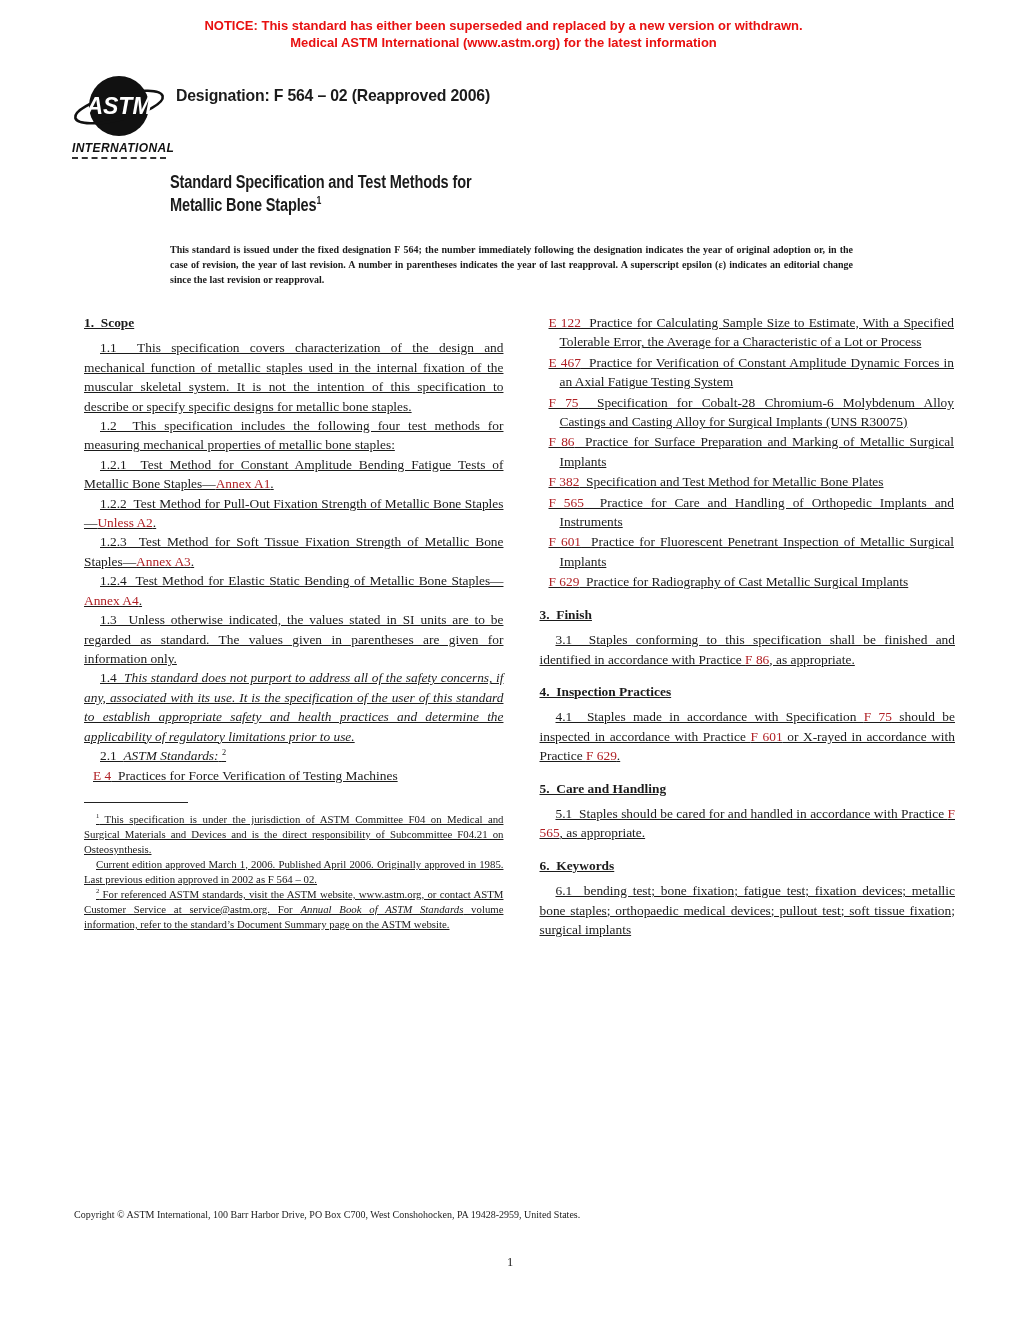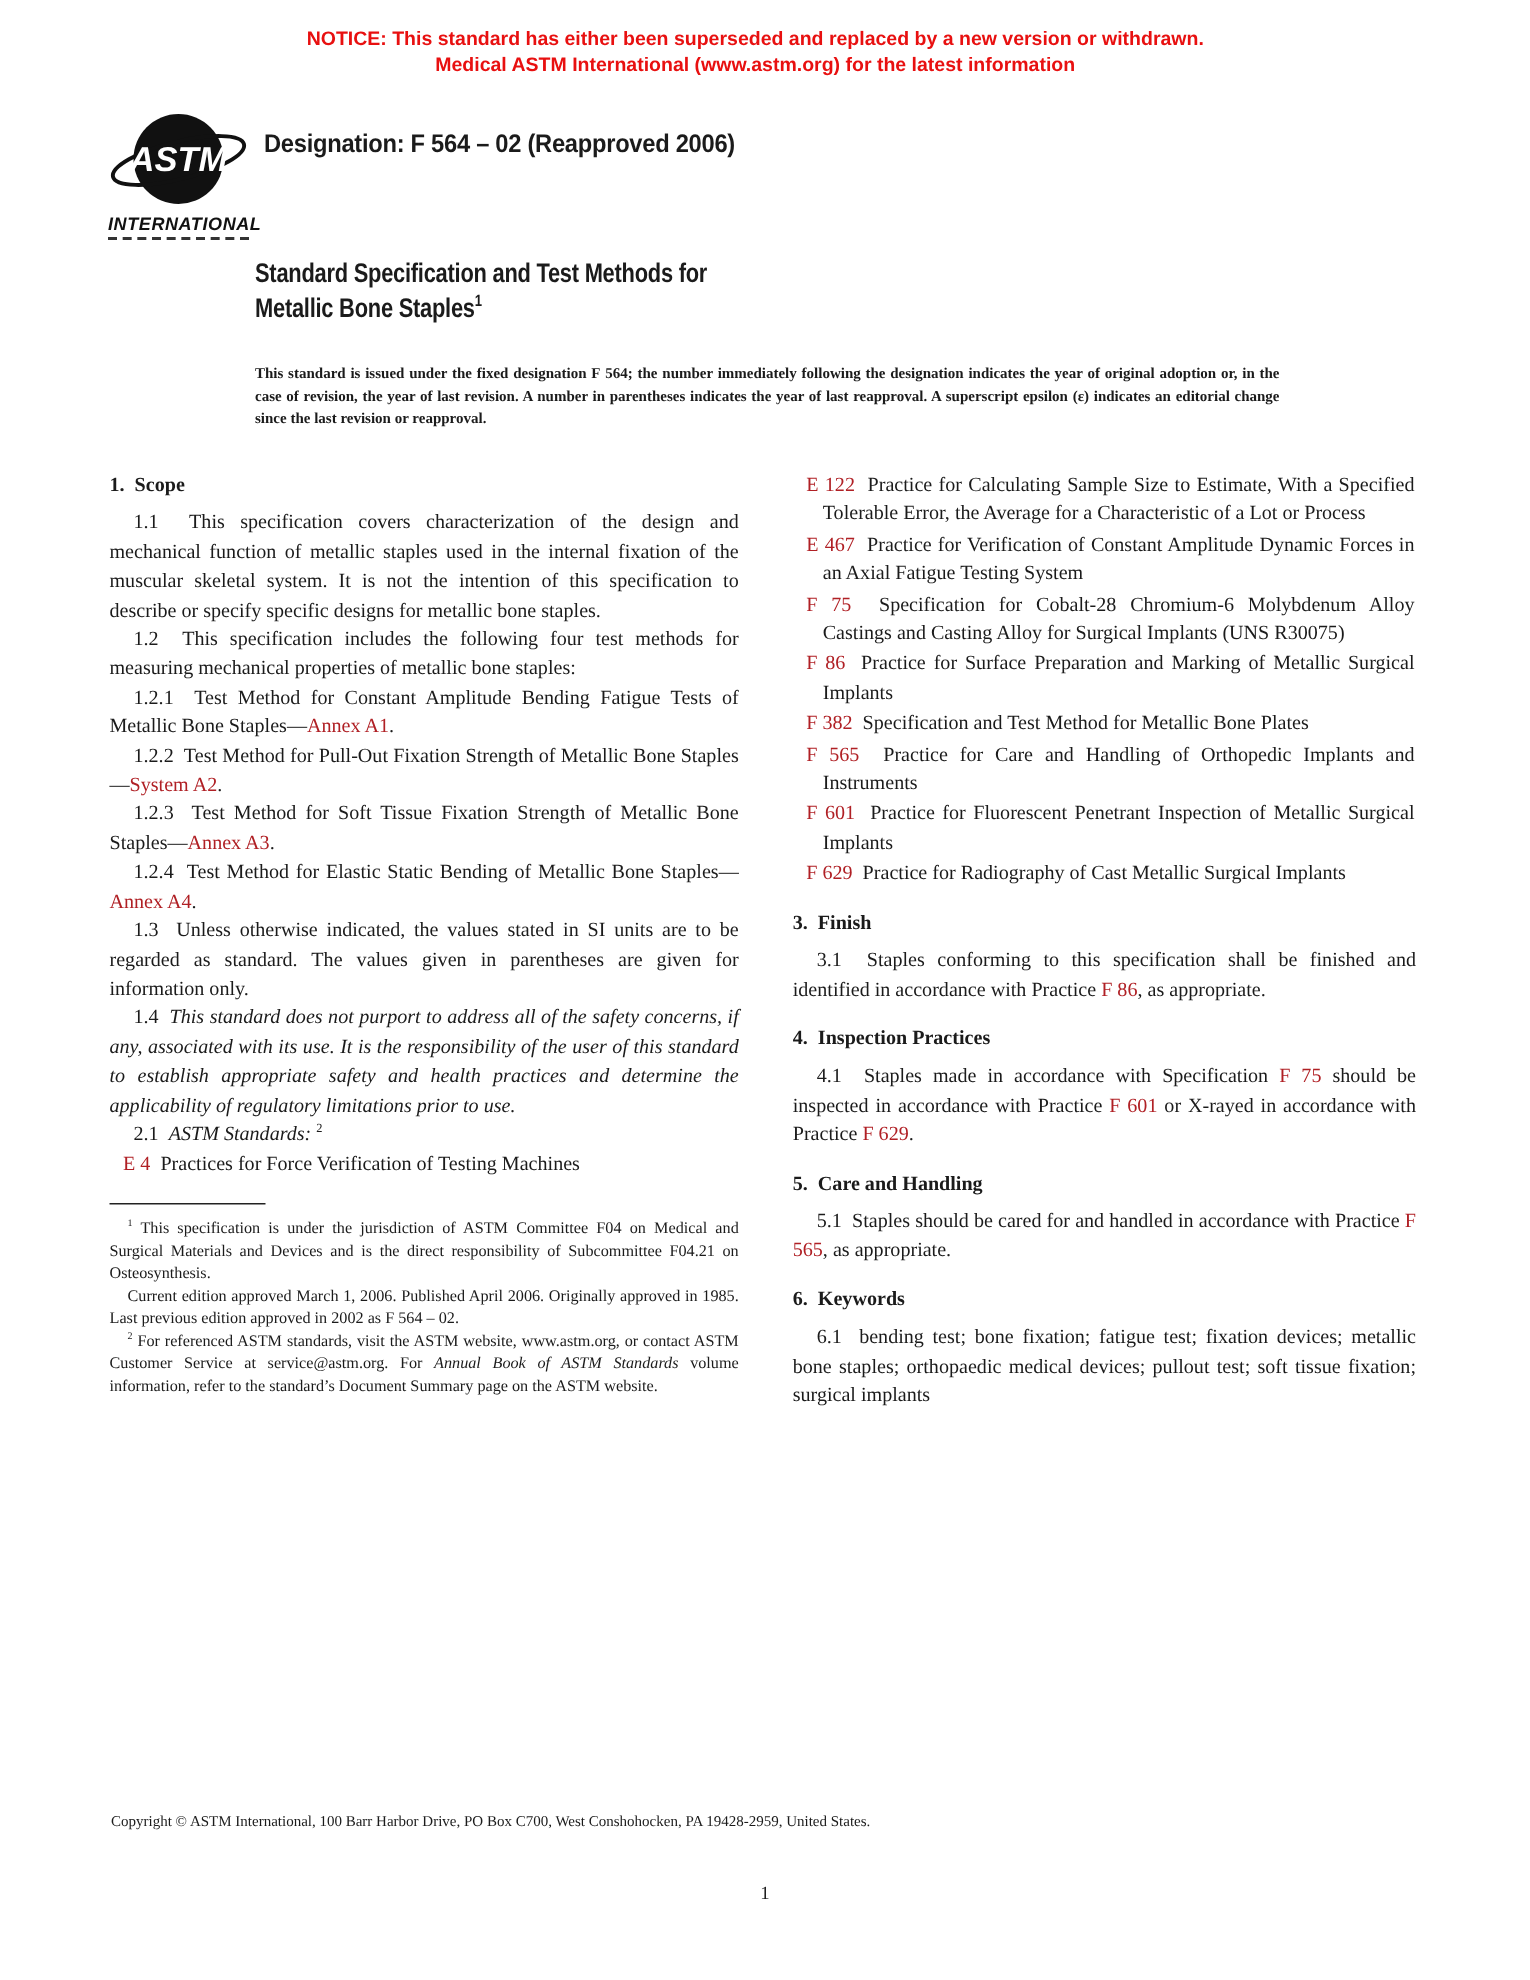--- a/index.html
+++ b/index.html
@@ -35,22 +35,22 @@
     font-family:"Liberation Sans",sans-serif;font-weight:bold;font-size:18px;
     line-height:23px;letter-spacing:-.2px;transform:scaleX(.81);transform-origin:left top;
     white-space:nowrap;
   }
   .doc-title .sup{font-size:60%;vertical-align:super;line-height:0;}
   .issued-note{
     position:absolute;left:170px;top:243px;width:683px;
     font-size:10px;line-height:14.8px;text-align:justify;font-weight:bold;
   }
   .columns{
-    position:absolute;left:73px;top:313px;width:871px;display:flex;gap:36px;
-    font-size:13.4px;line-height:19.4px;
+    position:absolute;left:84px;top:313px;width:871px;display:flex;gap:36px;
+    font-size:13.4px;line-height:19.4px;text-decoration:underline;
   }
   .col-left{width:422px;}
   .col-right{width:418px;}
   .para{margin:0;text-indent:16px;text-align:justify;}
   .sec-heading{
     margin:13px 0 6px 0;font-weight:bold;text-indent:0;text-align:left;
   }
   .col-left .sec-heading:first-child, .col-right > :first-child{margin-top:0;}
   .ref{margin:1px;padding-left:19px;text-indent:-11px;text-align:justify;}
   .sup{font-size:62%;vertical-align:super;line-height:0;}
@@ -90,25 +90,25 @@
 </div>
 
 <div class="issued-note">This standard is issued under the fixed designation F&nbsp;564; the number immediately following the designation indicates the year of original adoption or, in the case of revision, the year of last revision. A number in parentheses indicates the year of last reapproval. A superscript epsilon (ε) indicates an editorial change since the last revision or reapproval.</div>
 
 <div class="columns">
   <div class="col-left">
     <p class="sec-heading">1.&nbsp; Scope</p>
     <p class="para"><span>1.1&nbsp; This specification covers characterization of the design and mechanical function of metallic staples used in the internal fixation of the muscular skeletal system. It is not the intention of this specification to describe or specify specific designs for metallic bone staples.</span></p>
     <p class="para"><span>1.2&nbsp; This specification includes the following four test meth­ods for measuring mechanical properties of metallic bone staples:</span></p>
     <p class="para"><span>1.2.1&nbsp; Test Method for Constant Amplitude Bending Fatigue Tests of Metallic Bone Staples—</span><span class="red-link">Annex A1</span><span>.</span></p>
-    <p class="para"><span>1.2.2&nbsp; Test Method for Pull-Out Fixation Strength of Metal­lic Bone Staples—</span><span class="red-link">System A2</span><span>.</span></p>
+    <p class="para"><span>1.2.2&nbsp; Test Method for Pull-Out Fixation Strength of Metal­lic Bone Staples—</span><span class="red-link">Unless A2</span><span>.</span></p>
     <p class="para"><span>1.2.3&nbsp; Test Method for Soft Tissue Fixation Strength of Metallic Bone Staples—</span><span class="red-link">Annex A3</span><span>.</span></p>
     <p class="para"><span>1.2.4&nbsp; Test Method for Elastic Static Bending of Metallic Bone Staples—</span><span class="red-link">Annex A4</span><span>.</span></p>
     <p class="para"><span>1.3&nbsp; Unless otherwise indicated, the values stated in SI units are to be regarded as standard. The values given in parentheses are given for information only.</span></p>
-    <p class="para"><span>1.4&nbsp; </span><span class="it">This standard does not purport to address all of the safety concerns, if any, associated with its use. It is the responsibility of the user of this standard to establish appro­priate safety and health practices and determine the applica­bility of regulatory limitations prior to use.</span></p>
+    <p class="para"><span>1.4&nbsp; </span><span class="it">This standard does not purport to address all of the safety concerns, if any, associated with its use. It is the specification of the user of this standard to establish appro­priate safety and health practices and determine the applica­bility of regulatory limitations prior to use.</span></p>
     <p class="para"><span>2.1&nbsp; </span><span class="it">ASTM Standards:</span><span>&nbsp;</span><span class="sup">2</span></p>
     <p class="ref"><span class="red-link">E 4</span><span>&nbsp; Practices for Force Verification of Testing Machines</span></p>
 
     <hr class="fn-rule">
     <div class="footnotes">
       <p><span class="sup">1</span><span> This specification is under the jurisdiction of ASTM Committee F04 on Medical and Surgical Materials and Devices and is the direct responsibility of Subcommittee F04.21 on Osteosynthesis.</span></p>
       <p><span>Current edition approved March 1, 2006. Published April 2006. Originally approved in 1985. Last previous edition approved in 2002 as F 564 – 02.</span></p>
       <p><span class="sup">2</span><span> For referenced ASTM standards, visit the ASTM website, www.astm.org, or contact ASTM Customer Service at service@astm.org. For </span><span class="it">Annual Book of ASTM Standards</span><span> volume information, refer to the standard’s Document Summary page on the ASTM website.</span></p>
     </div>
   </div>

